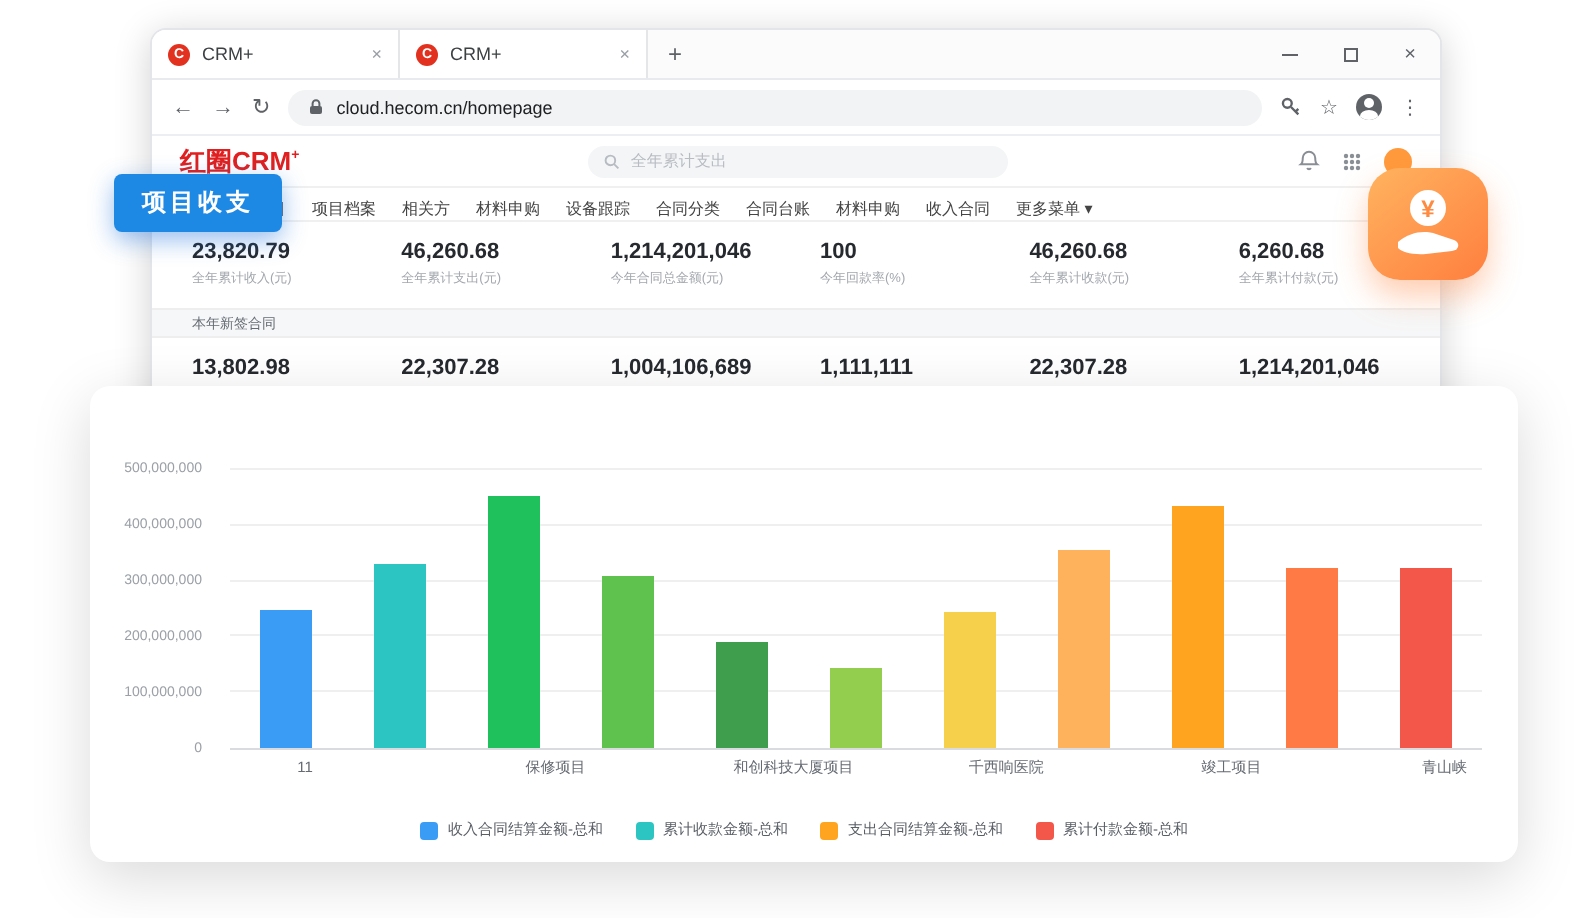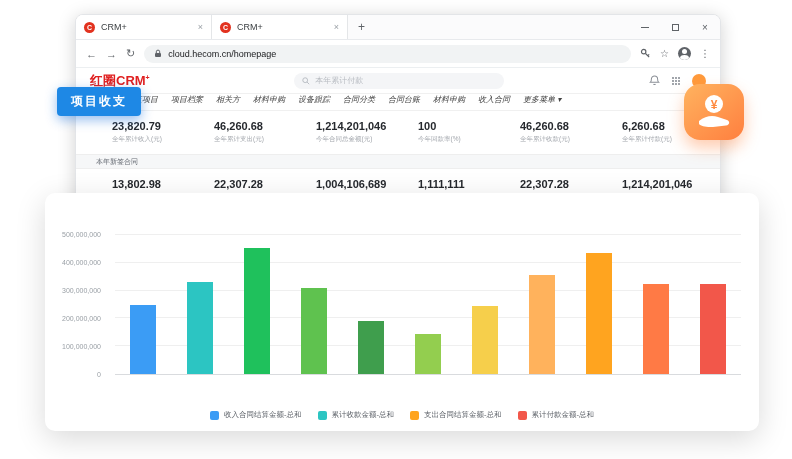--- a/index.html
+++ b/index.html
@@ -6,21 +6,21 @@
   html,body { width:792px; height:459px; background:#fff; overflow:hidden;
               font-family:"Liberation Sans", sans-serif; position:relative; }
 
   
   .browser-window { position:absolute; left:75px; top:14px; width:646px; height:320px;
     background:#fff; border-radius:8px 8px 0 0; border:1px solid #e3e5e8;
     box-shadow:0 3px 18px rgba(0,0,0,.18); z-index:1; overflow:hidden; }
 
   .tab-strip { height:25px; display:flex; align-items:stretch; background:#fbfbfc;
     border-bottom:1px solid #e8eaed; }
-  .tab { width:136px; display:flex; align-items:center; gap:6px; padding:0 8px;
+  .tab { width:124px; display:flex; align-items:center; gap:6px; padding:0 8px;
     background:#fff; border-right:1px solid #e4e6e8; font-size:9px; color:#3c4043; }
   .favicon { width:11px; height:11px; min-width:11px; border-radius:50%; background:#e2321f;
     color:#fff; font-size:7px; font-weight:bold; display:flex; align-items:center; justify-content:center; }
   .tab-title { overflow:hidden; white-space:nowrap; }
   .tab-close { margin-left:auto; color:#9aa0a6; font-size:9px; }
   .new-tab { display:flex; align-items:center; padding:0 10px; color:#5f6368; font-size:12px; }
   .win-controls { margin-left:auto; display:flex; }
   .win-btn { width:30px; display:flex; align-items:center; justify-content:center; color:#5f6368; font-size:10px; }
   .glyph-min { display:inline-block; width:8px; border-top:1px solid #5f6368; }
   .glyph-max { display:inline-block; width:7px; height:7px; border:1px solid #5f6368; }
@@ -37,25 +37,25 @@
 
   .crm-header { height:26px; display:flex; align-items:center; justify-content:space-between;
     padding:0 14px; border-bottom:1px solid #f0f0f0; background:#fff; }
   .logo { color:#e02020; font-weight:bold; font-size:13px; white-space:nowrap; }
   .logo sup { font-size:7px; }
   .crm-search { width:210px; height:16px; background:#f4f5f7; border-radius:9px;
     display:flex; align-items:center; gap:5px; padding:0 8px; font-size:8px; color:#b8bcc2; }
   .header-icons { display:flex; gap:11px; align-items:center; color:#8a8f96; }
   .avatar { width:14px; height:14px; border-radius:50%; background:#ff9a3c; }
 
-  .crm-nav { height:17px; display:flex; align-items:flex-start; gap:13px; padding:0 21px;
-    font-size:8px; color:#444; border-bottom:1px solid #f0f0f0; white-space:nowrap;font-style:italic; }
+  .crm-nav { height:17px; display:flex; align-items:flex-end; gap:13px; padding:0 6px;
+    font-size:8px; color:#444; border-bottom:1px solid #f0f0f0; white-space:nowrap; }
   .crm-nav span { cursor:default; }
 
-  .stats-row { display:flex; padding:7px 8px 0 8px;margin-left:16px; }
+  .stats-row { display:flex; padding:7px 8px 0 8px; }
   .stat { flex:1; padding:2px 6px 6px 12px; }
   .stat-value { font-size:11px; font-weight:bold; color:#26292e; white-space:nowrap; }
   .stat-caption { font-size:6.5px; color:#a3a7ad; margin-top:3px; white-space:nowrap; }
   .section-bar { height:15px; background:#f6f7f8; border-top:1px solid #eeeeee; border-bottom:1px solid #eeeeee;
     display:flex; align-items:center; padding:0 20px; font-size:7px; color:#666b73; margin-top:4px; }
 
   
   .project-badge { position:absolute; left:57px; top:87px; z-index:3; background:#1e88e5;
     color:#fff; font-size:12px; font-weight:bold; letter-spacing:2px; padding:6px 14px;
     border-radius:4px; box-shadow:0 4px 12px rgba(25,110,220,.45); }
@@ -133,21 +133,21 @@
     </div>
   </div>
 
   <div class="crm-header">
     <div class="logo"><span>红圈CRM</span><sup>+</sup></div>
     <div class="crm-search">
       <svg width="8" height="8" viewBox="0 0 10 10">
           <circle cx="4" cy="4" r="3" fill="none" stroke="#b8bcc2" stroke-width="1.2"></circle>
           <path d="M6.3 6.3L9 9" stroke="#b8bcc2" stroke-width="1.2"></path>
         </svg>
-      <span>本年累计付款</span>
+      <span>全年累计支出</span>
     </div>
     <div class="header-icons">
       <svg width="11" height="11" viewBox="0 0 12 12">
           <path d="M6 1a3.4 3.4 0 00-3.4 3.4c0 2.6-1 3.4-1 3.4h8.8s-1-.8-1-3.4A3.4 3.4 0 006 1z" fill="none" stroke="#8a8f96" stroke-width="1.1"></path>
           <path d="M5 9.8a1.1 1.1 0 002 0" fill="none" stroke="#8a8f96" stroke-width="1.1"></path>
         </svg>
       <svg width="10" height="10" viewBox="0 0 10 10">
           <g fill="#8a8f96">
             <circle cx="2" cy="2" r="1.1"></circle>
             <circle cx="5" cy="2" r="1.1"></circle>
@@ -271,20 +271,28 @@
         <div class="bar" title="保修项目" style="height: 62%; background: rgb(95, 194, 79);"></div>
         <div class="bar" title="和创科技大厦项目" style="height: 38%; background: rgb(63, 158, 77);"></div>
         <div class="bar" title="和创科技大厦项目" style="height: 29%; background: rgb(147, 206, 79);"></div>
         <div class="bar" title="千西响医院" style="height: 49%; background: rgb(246, 207, 75);"></div>
         <div class="bar" title="千西响医院" style="height: 71%; background: rgb(255, 178, 92);"></div>
         <div class="bar" title="竣工项目" style="height: 87%; background: rgb(255, 164, 31);"></div>
         <div class="bar" title="竣工项目" style="height: 65%; background: rgb(255, 122, 69);"></div>
         <div class="bar" title="青山峡" style="height: 65%; background: rgb(242, 87, 74);"></div>
       </div>
   </div>
+  <div class="cats">
+      <div class="cat" style="left: 6%;">11</div>
+      <div class="cat" style="left: 26%;">保修项目</div>
+      <div class="cat" style="left: 45%;">和创科技大厦项目</div>
+      <div class="cat" style="left: 62%;">千西响医院</div>
+      <div class="cat" style="left: 80%;">竣工项目</div>
+      <div class="cat" style="left: 97%;">青山峡</div>
+    </div>
   <div class="legend">
       <div class="legend-item">
         <div class="swatch" style="background: rgb(59, 156, 245);"></div>
         <div>收入合同结算金额-总和</div>
       </div>
       <div class="legend-item">
         <div class="swatch" style="background: rgb(44, 197, 194);"></div>
         <div>累计收款金额-总和</div>
       </div>
       <div class="legend-item">

